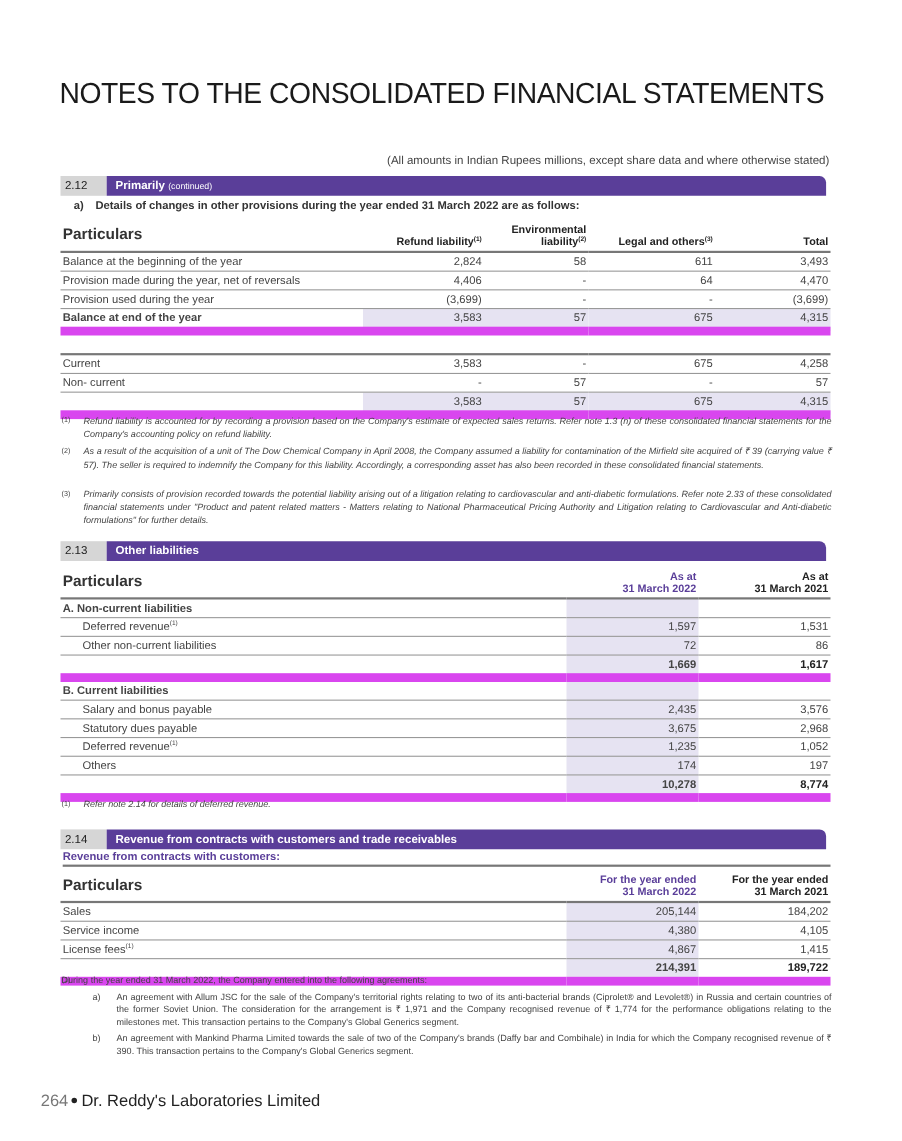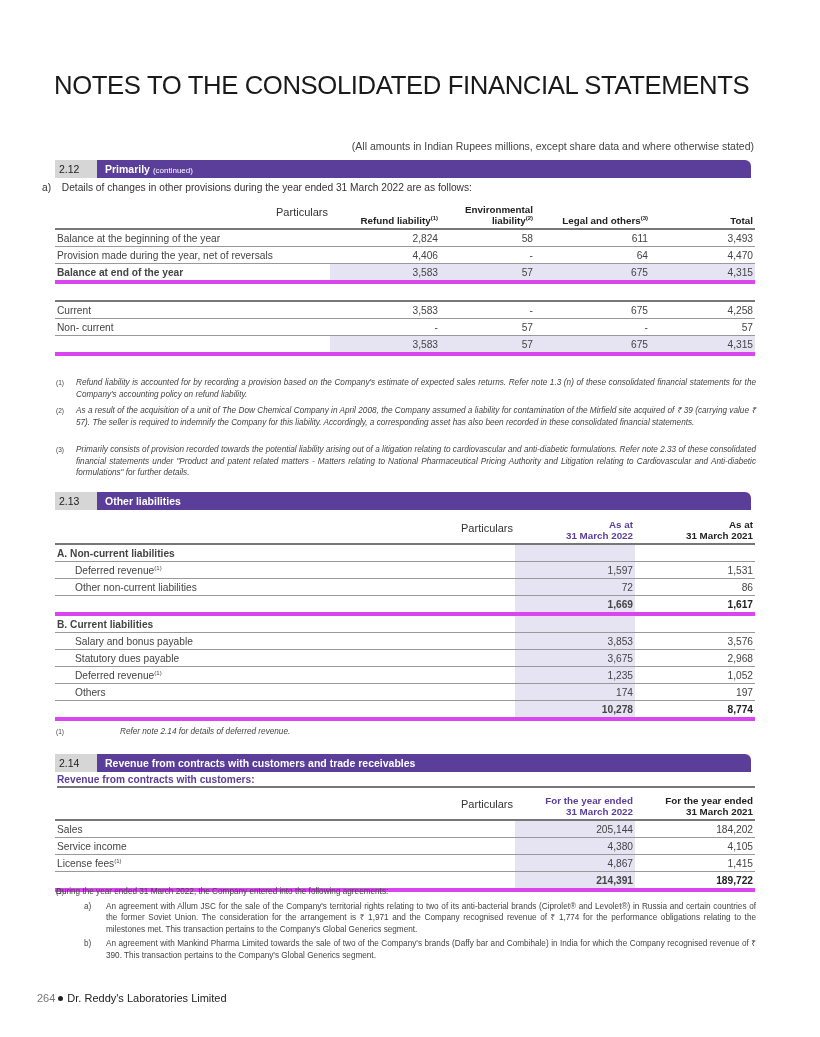--- a/index.html
+++ b/index.html
@@ -8,47 +8,47 @@
   .page-title { position:absolute; left:54px; top:70px; font-size:26.5px; color:#1a1a1a;
                 letter-spacing:-0.4px; font-weight:normal; white-space:nowrap; transform:scaleX(0.97); transform-origin:left; }
   .units { position:absolute; right:66px; top:140px; font-size:10.5px; color:#444; }
 
   .sec-bar { position:absolute; left:55px; width:696px; height:18px; display:flex; }
   .sec-num { width:42px; background:#d6d6d6; color:#222; font-size:10.5px; line-height:18px; padding-left:4px; box-sizing:border-box; }
   .sec-title { flex:1; background:#5a3e99; color:#fff; font-size:10.5px; line-height:18px; padding-left:8px;
                font-weight:bold; border-top-right-radius:6px; }
   .sec-title .sub { font-weight:normal; font-size:8px; }
 
-  .subhead { position:absolute; left:42px; font-size:10.2px; color:#333; }
+  .subhead { position:absolute; left:67px; font-size:10.2px; color:#333;font-weight:bold; }
   .subhead .lbl { display:inline-block; width:17px; }
 
   table { position:absolute; left:55px; width:700px; border-collapse:collapse; font-size:10.2px; }
   td, th { padding:0 2px; height:16px; }
   th { font-weight:bold; font-size:9.8px; color:#222; }
   .num { text-align:right; }
   .row td { border-bottom:1px solid #999; color:#444; }
   .hdr th { border-bottom:2px solid #777; vertical-align:bottom; padding-bottom:2px; }
-  .hdr th.lefth { font-weight:normal; font-size:11px; text-align:right; color:#333; vertical-align:middle; }
+  .hdr th.lefth { font-weight:bold; font-size:14px; text-align:left; color:#333; vertical-align:middle; }
   .hl td.s { background:#e6e3f2; }
   .purple { color:#5a3e99; }
   .bold { font-weight:bold; }
-  .total td { border-bottom:4px solid #d946ef; }
+  .total td { border-bottom:8px solid #d946ef; }
   sup { font-size:6px; vertical-align:super; line-height:0; }
 
   .fn { position:absolute; left:56px; width:700px; font-size:8.2px; font-style:italic; color:#444; line-height:11.5px; }
   .fn .m { position:absolute; left:0; font-size:6.5px; font-style:normal; }
   .fn .t { padding-left:20px; display:block; text-align:justify; }
 
   .fn2 { position:absolute; left:56px; width:700px; font-size:8.2px; color:#444; line-height:11.5px; }
   .fn2 .m { position:absolute; left:0; font-size:6.5px; }
   .fn2 .intro { display:block; }
   .fn2 .sub { position:relative; padding-left:50px; display:block; text-align:justify; margin-top:3px; }
   .fn2 .sub .sl { position:absolute; left:28px; }
 
-  .footer { position:absolute; left:37px; top:992px; font-size:11px; color:#222; }
+  .footer { position:absolute; left:37px; top:992px; font-size:15px; color:#222; }
   .footer .pg { color:#777; }
   .footer .dot { display:inline-block; width:5px; height:5px; border-radius:50%; background:#222; margin:0 4px 1px 3px; vertical-align:middle; }
 </style>
 </head>
 <body>
 
 <div class="page-title">NOTES TO THE CONSOLIDATED FINANCIAL STATEMENTS</div>
 <div class="units">(All amounts in Indian Rupees millions, except share data and where otherwise stated)</div>
 
 <div class="sec-bar" style="top:160px;">
@@ -86,20 +86,27 @@
         <td class="num">611</td>
         <td class="num">3,493</td>
   </tr>
   <tr class="row">
     <td>Provision made during the year, net of reversals</td>
         <td class="num">4,406</td>
         <td class="num">-</td>
         <td class="num">64</td>
         <td class="num">4,470</td>
   </tr>
+  <tr class="row">
+    <td>Provision used during the year</td>
+        <td class="num">(3,699)</td>
+        <td class="num">-</td>
+        <td class="num">-</td>
+        <td class="num">(3,699)</td>
+  </tr>
   <tr class="row total hl">
     <td class="purple bold">Balance at end of the year</td>
     <td class="num s purple">3,583</td>
         <td class="num s purple">57</td>
         <td class="num s purple">675</td>
         <td class="num s purple">4,315</td>
   </tr>
   <tr style="height:16px">
         <td colspan="5" style="border-bottom:2px solid #777"></td>
       </tr>
@@ -177,21 +184,21 @@
         <td class="num s purple bold">1,669</td>
         <td class="num bold" style="color:#222">1,617</td>
   </tr>
   <tr class="row hl">
     <td class="purple bold">B.  Current liabilities</td>
         <td class="s"></td>
         <td></td>
   </tr>
   <tr class="row hl">
     <td style="padding-left:20px"><span>Salary and bonus payable</span><sup></sup></td>
-        <td class="num s purple">3,853</td>
+        <td class="num s purple">2,435</td>
         <td class="num">3,576</td>
   </tr>
   <tr class="row hl">
     <td style="padding-left:20px"><span>Statutory dues payable</span><sup></sup></td>
         <td class="num s purple">3,675</td>
         <td class="num">2,968</td>
   </tr>
   <tr class="row hl">
     <td style="padding-left:20px"><span>Deferred revenue</span><sup>(1)</sup></td>
         <td class="num s purple">1,235</td>
@@ -203,21 +210,21 @@
         <td class="num">197</td>
   </tr>
   <tr class="row total hl">
     <td></td>
         <td class="num s purple bold">10,278</td>
         <td class="num bold" style="color:#222">8,774</td>
   </tr>
 </tbody>
   </table>
 
-<div class="fn" style="top:726px;padding-left:44px;">
+<div class="fn" style="top:726px;">
   <span class="m">(1)</span>
     <span class="t">Refer note 2.14 for details of deferred revenue.</span>
 </div>
 
 <div class="sec-bar" style="top:754px;">
   <div class="sec-num">2.14</div>
   <div class="sec-title">Revenue from contracts with customers and trade receivables</div>
 </div>
 <div class="subhead purple bold" style="top:774px; left:57px; width:698px; border-bottom:2px solid #777; padding-bottom:1px; color:#5a3e99;">Revenue from contracts with customers:</div>
 

